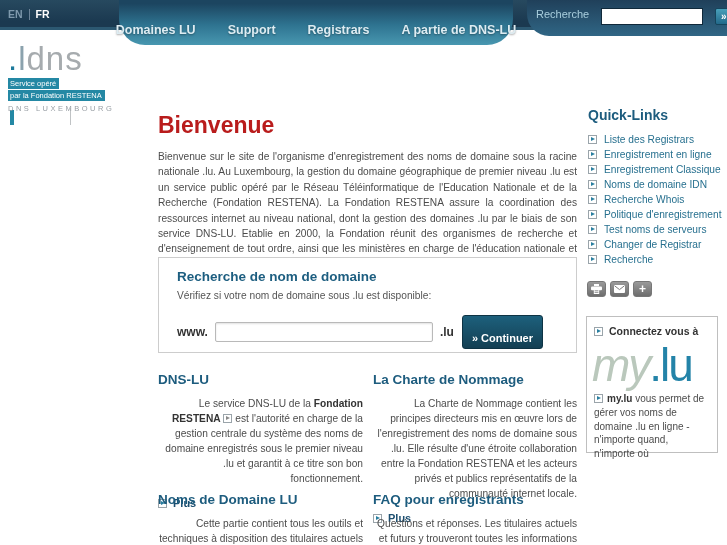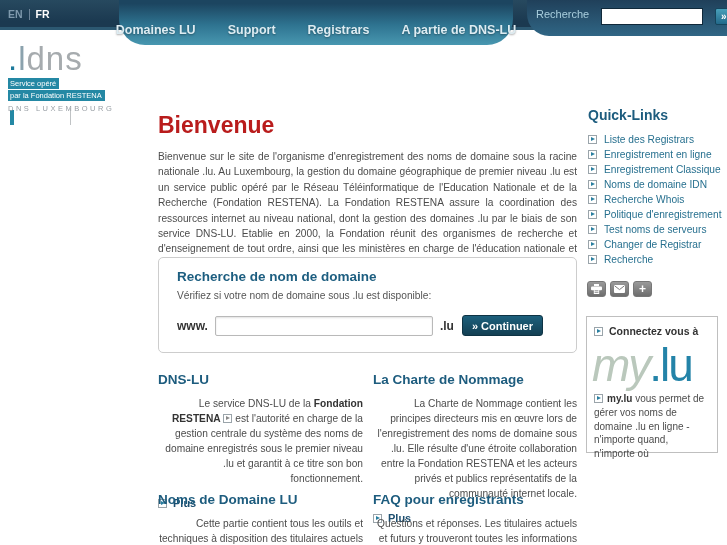--- a/index.html
+++ b/index.html
@@ -46,30 +46,30 @@
   .tag3 { color:#9aa0a6; font-size:7.5px; letter-spacing:2.5px; margin-top:3px; white-space:nowrap; }
   .logo-bar1 { position:absolute; left:10px; top:110px; width:4px; height:15px; background:#2488a4; }
   .logo-bar2 { position:absolute; left:70px; top:108px; width:1px; height:17px; background:#c0c3c5; }
 
   
   .page-title { position:absolute; left:158px; top:112px; font-size:23px;
                 font-weight:bold; color:#b91c1c; }
   .intro { position:absolute; left:158px; top:149px; width:419px; font-size:10.2px;
            line-height:15.4px; color:#4c4c4c; text-align:justify; }
   .panel { position:absolute; left:158px; top:257px; width:419px; height:96px;
-           border:1px solid #cdcdcd; border-radius:5px; padding:11px 18px; background:#fff; }
+           border:1px solid #cdcdcd; border-radius:0; padding:11px 18px; background:#fff; }
   .panel-title { font-size:13.5px; font-weight:bold; color:#1d5e80; }
   .panel-sub { font-size:10.2px; color:#555; margin-top:6px; }
   .panel-row { display:flex; align-items:center; margin-top:14px; }
   .www { font-size:12px; font-weight:bold; color:#333; margin-right:7px;text-align:center; }
   .domain-input { width:218px; height:20px; border:1px solid #b9b9b9; border-radius:2px;
                   background:#fff; font-size:11px; padding:0 4px;
                   box-shadow:inset 0 1px 2px rgba(0,0,0,.12); }
   .lu-suffix { font-size:12px; font-weight:bold; color:#333; margin:0 8px 0 7px; }
-  .continue-btn { height:21px; padding:4px 9px; background:linear-gradient(#1d607c,#133f53);
+  .continue-btn { height:21px; padding:16px 9px; background:linear-gradient(#1d607c,#133f53);
                   border:1px solid #0e3344; border-radius:3px; color:#fff; font-size:11px;
                   font-weight:bold; cursor:pointer; }
 
   .sec { position:absolute; width:205px; }
   .sec1 { left:158px; top:372px; }
   .sec2 { left:373px; top:372px; width:204px; }
   .sec3 { left:158px; top:492px; }
   .sec4 { left:373px; top:492px; width:204px; }
   .sec h2 { font-size:13.5px; font-weight:bold; color:#1d5c7e; margin-bottom:9px; }
   .sec p { font-size:10.2px; line-height:15px; color:#4c4c4c;text-align:right; }

